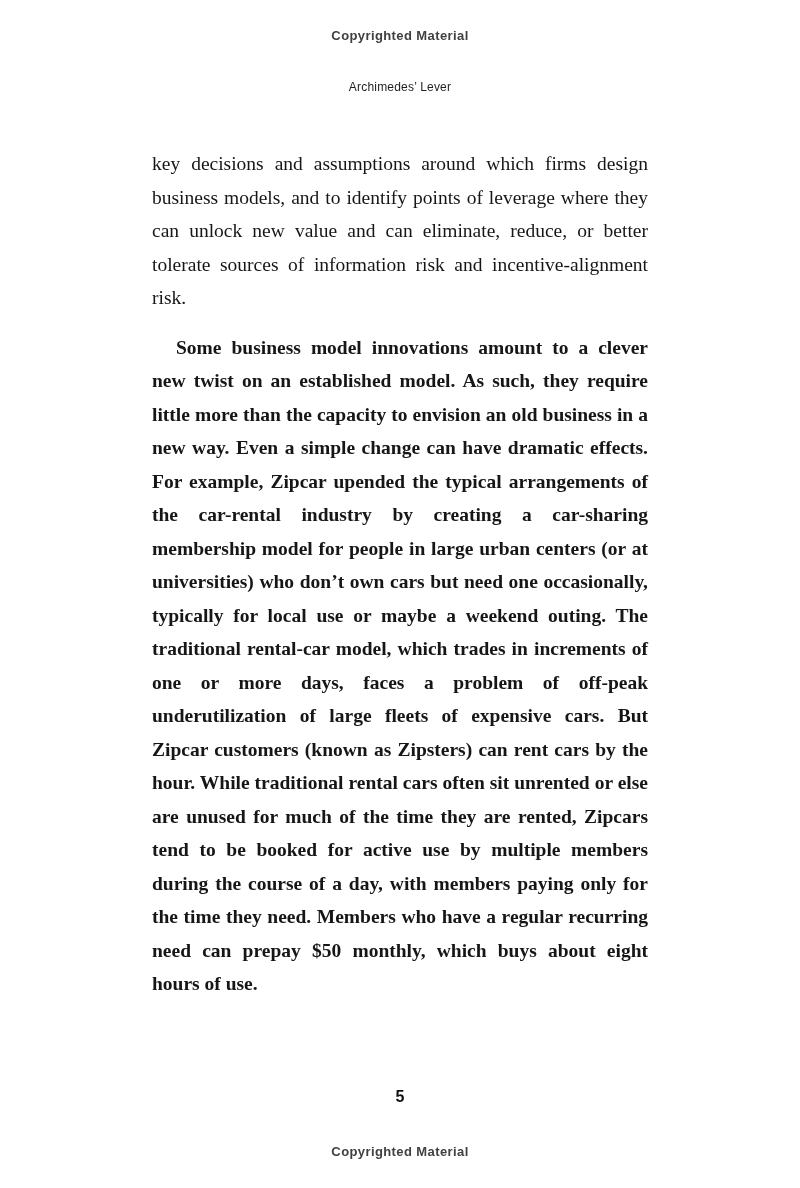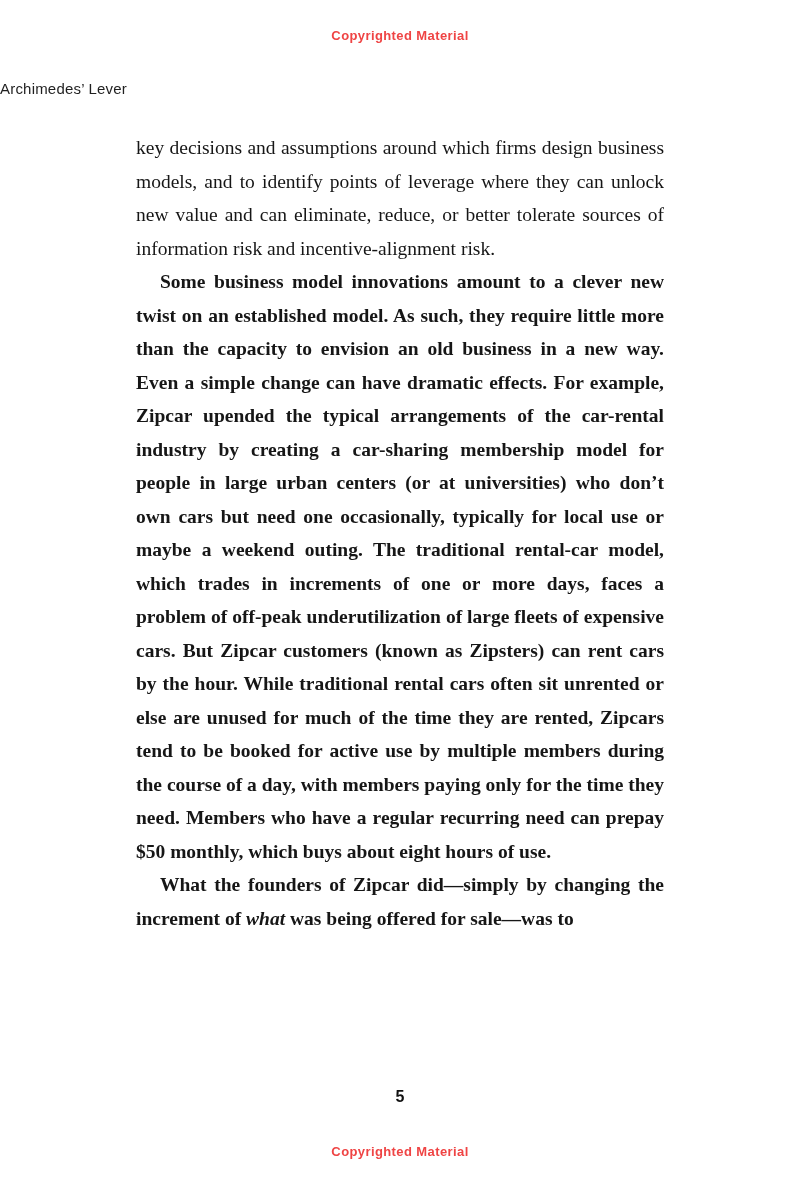--- a/index.html
+++ b/index.html
@@ -19,43 +19,43 @@
   }
   .notice {
     position: absolute;
     left: 0;
     width: 100%;
     text-align: center;
     font-family: "Liberation Sans", sans-serif;
     font-weight: bold;
     font-size: 13px;
     letter-spacing: 0.4px;
-    color: #ef4444;
+    color: #404040;
   }
   .notice.top { top: 28px; }
   .notice.bottom { top: 1144px; }
   .running-header {
     position: absolute;
     top: 80px;
     left: 0;
     width: 100%;
-    text-align: left;
+    text-align: center;
     font-family: "Liberation Sans", sans-serif;
-    font-size: 15px;
+    font-size: 12px;
     letter-spacing: 0.2px;
     color: #1f1f1f;
   }
   .text-block {
     position: absolute;
     top: 131px;
     left: 136px;
     width: 528px;
   }
   .para {
-    margin: 0;
+    margin: 16px;
     font-size: 19.5px;
     line-height: 33.5px;
     text-align: justify;
     color: #161616;
   }
   .para.indent {
     text-indent: 24px;
     font-weight: bold;
   }
   .para em {
@@ -78,20 +78,19 @@
 
 <div class="page">
 
   <div class="notice top">Copyrighted Material</div>
 
   <div class="running-header">Archimedes’ Lever</div>
 
   <main class="text-block">
     <p class="para">key decisions and assumptions around which firms design business models, and to identify points of leverage where they can unlock new value and can eliminate, reduce, or better tolerate sources of information risk and incentive-alignment risk.</p>
     <p class="para indent">Some business model innovations amount to a clever new twist on an established model. As such, they require little more than the capacity to envision an old business in a new way. Even a simple change can have dramatic effects. For example, Zipcar upended the typical arrangements of the car-rental industry by creating a car-sharing membership model for people in large urban centers (or at universities) who don’t own cars but need one occasionally, typically for local use or maybe a weekend outing. The traditional rental-car model, which trades in increments of one or more days, faces a problem of off-peak underutilization of large fleets of expensive cars. But Zipcar customers (known as Zipsters) can rent cars by the hour. While traditional rental cars often sit unrented or else are unused for much of the time they are rented, Zipcars tend to be booked for active use by multiple members during the course of a day, with members paying only for the time they need. Members who have a regular recurring need can prepay $50 monthly, which buys about eight hours of use.</p>
-    <p class="para indent"><span>What the founders of Zipcar did—simply by changing the increment of </span><em>what</em><span> was being offered for sale—was to</span></p>
   </main>
 
   <div class="page-number">5</div>
 
   <div class="notice bottom">Copyrighted Material</div>
 
 </div>
 
 </body></html>

